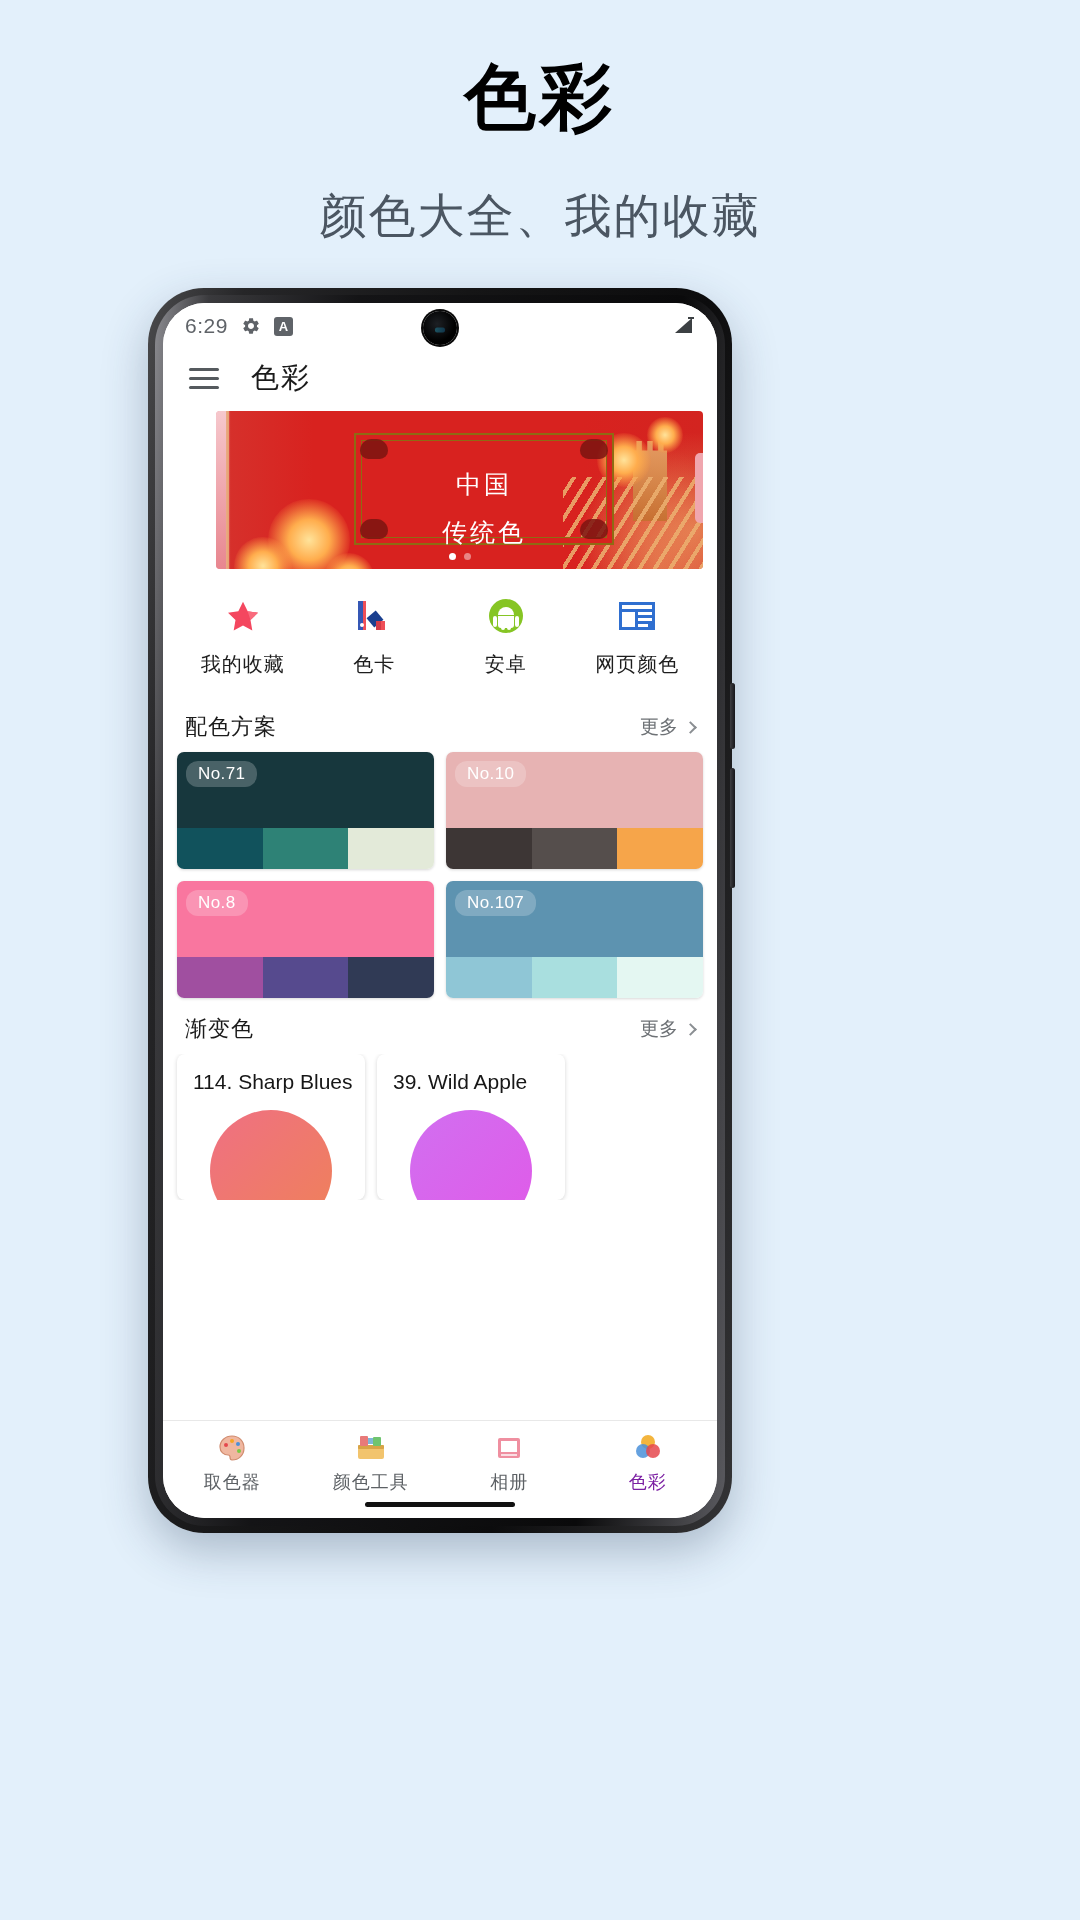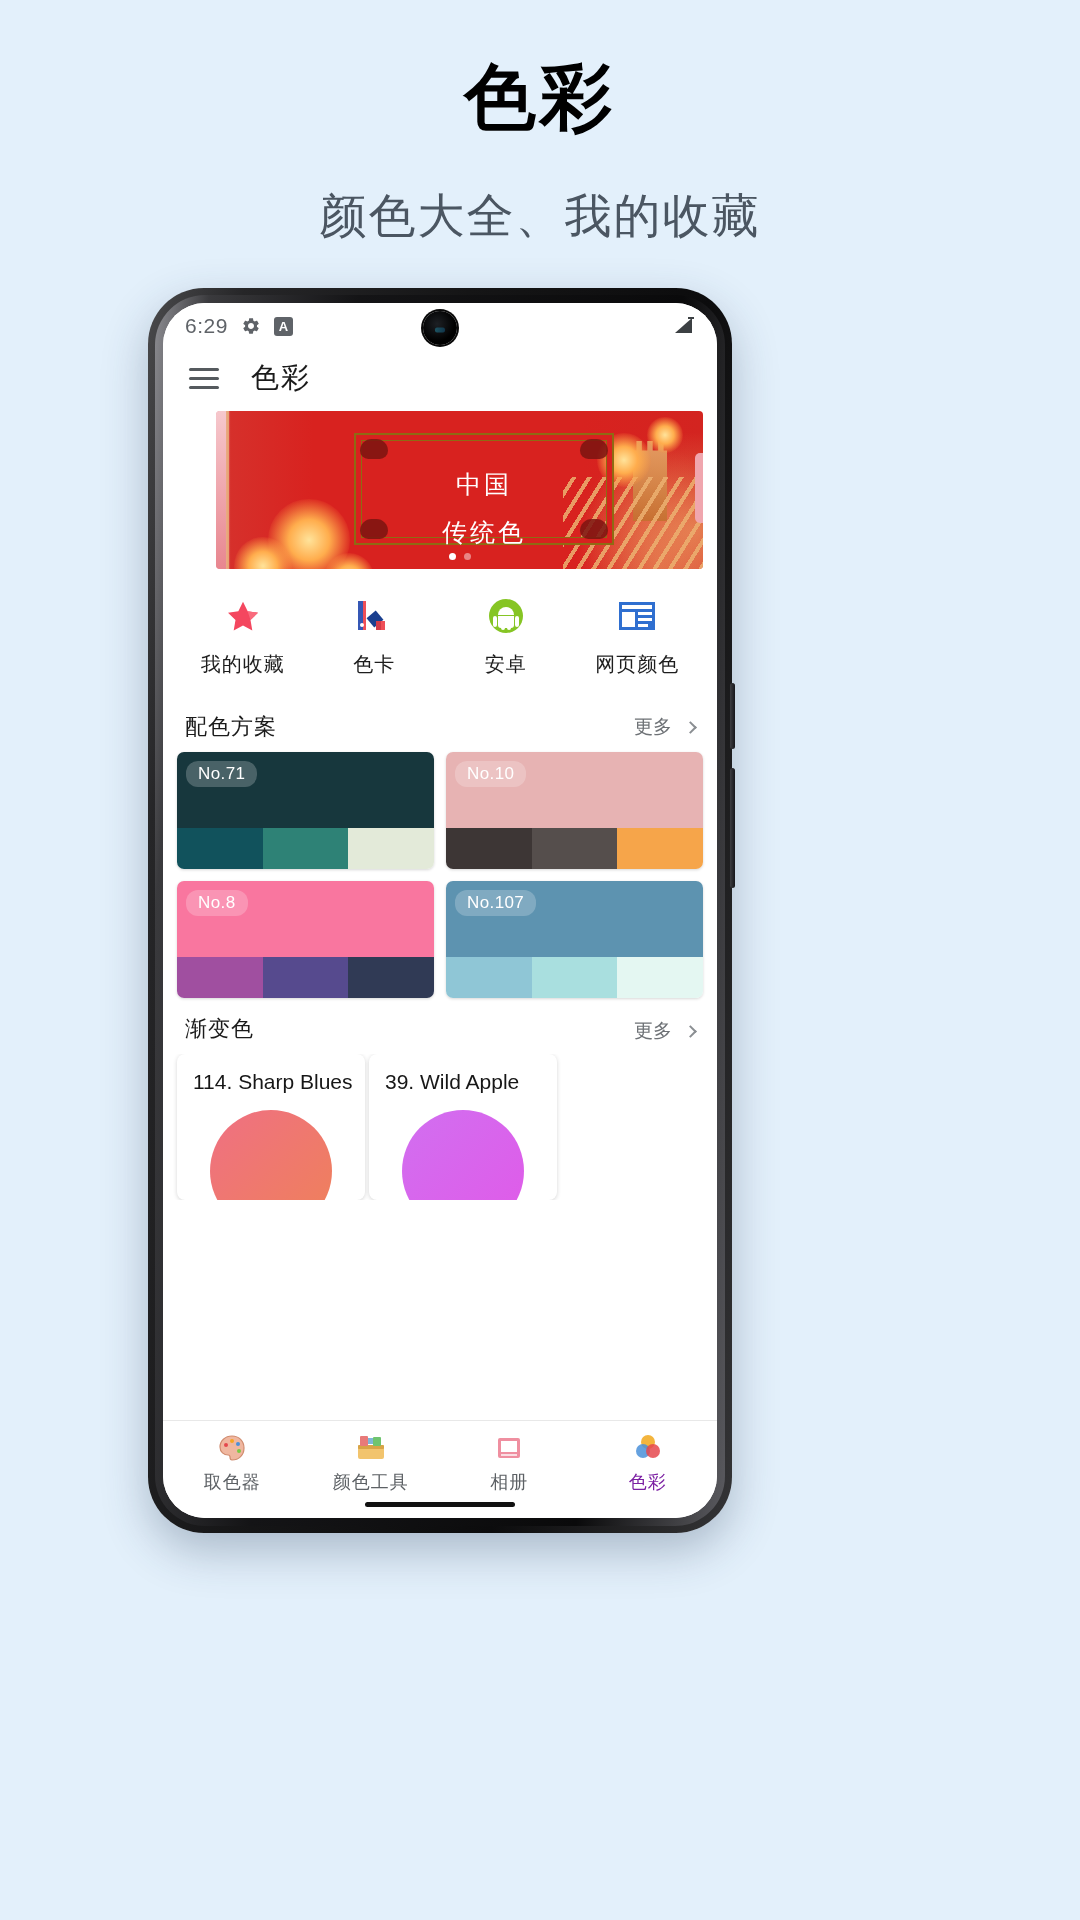--- a/index.html
+++ b/index.html
@@ -224,21 +224,21 @@
   .droid-arm{position:absolute;top:17px;width:4px;height:11px;border-radius:2px;background:#fff;}
   .droid-arm.l{left:4px;} .droid-arm.r{right:4px;}
   .web-ic{ width:38px;height:30px; background:#fff; position:relative;}
 
   
   .sec-head{
     display:flex;align-items:center;justify-content:space-between;
     padding:16px 22px 10px 22px;background:#fff;
   }
   .sec-title{ font-size:22px;color:#1b1b1b;letter-spacing:1px;}
-  .sec-more{ display:flex;align-items:center;gap:14px;color:#6e7276;font-size:19px;cursor:pointer;}
+  .sec-more{ display:flex;align-items:center;gap:8px;color:#6e7276;font-size:19px;cursor:pointer;}
   .chev{ width:9px;height:9px;border-right:2px solid #8a8e92;border-top:2px solid #8a8e92;transform:rotate(45deg);}
 
   
   .palette-grid{
     background:#fff;
     padding:0 14px;
     display:grid;
     grid-template-columns:1fr 1fr;
     gap:12px;
   }
@@ -256,21 +256,21 @@
     letter-spacing:.4px;
   }
   .p-strip{ display:flex; height:41px;}
   .p-strip div{ flex:1;}
 
   
   .grad-row{
     background:#fff;
     padding:0 14px 0 14px;
     display:flex;
-    gap:4px;
+    gap:12px;
     overflow:hidden;
   }
   .g-card{
     width:188px;flex:0 0 188px;
     background:#fff;border-radius:8px;
     box-shadow:0 1px 4px rgba(0,0,0,.17);
     padding:16px 0 0 0;
     height:146px;overflow:hidden;position:relative;cursor:pointer;
   }
   .g-name{ font-size:21px;color:#171717;padding-left:16px;font-weight:500;}
@@ -472,21 +472,21 @@
             <div class="p-badge">No.107</div>
           </div>
           <div class="p-strip">
             <div style="background:#8fc6d6"></div>
             <div style="background:#a9dfdf"></div>
             <div style="background:#e4f7f2"></div>
           </div>
         </div>
       </div>
 
-    <div class="sec-head" style="align-items:flex-end;">
+    <div class="sec-head" style="">
       <div class="sec-title">渐变色</div>
       <div class="sec-more">
         <span>更多</span>
         <i class="chev"></i>
       </div>
     </div>
 
     <div class="grad-row" id="grad-row">
         <div class="g-card">
           <div class="g-name">114. Sharp Blues</div>

